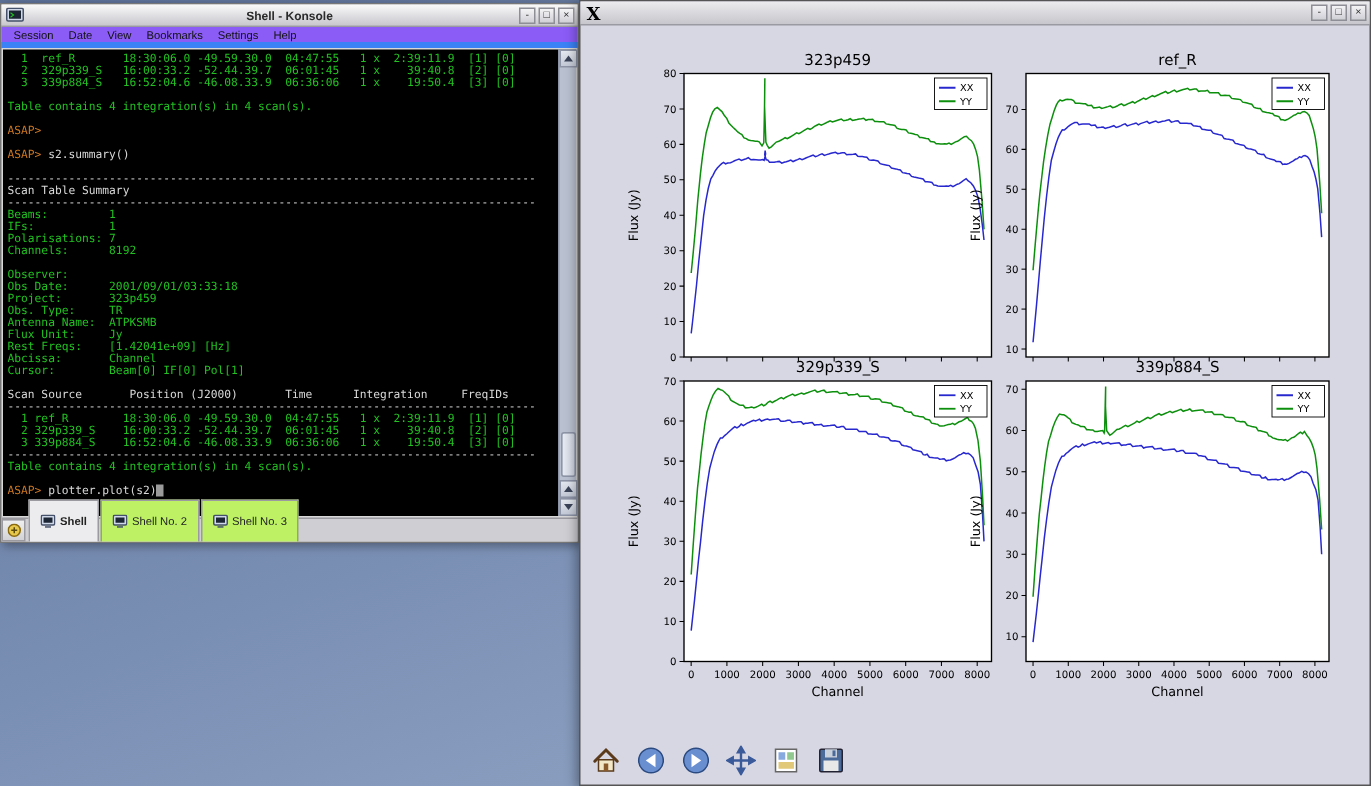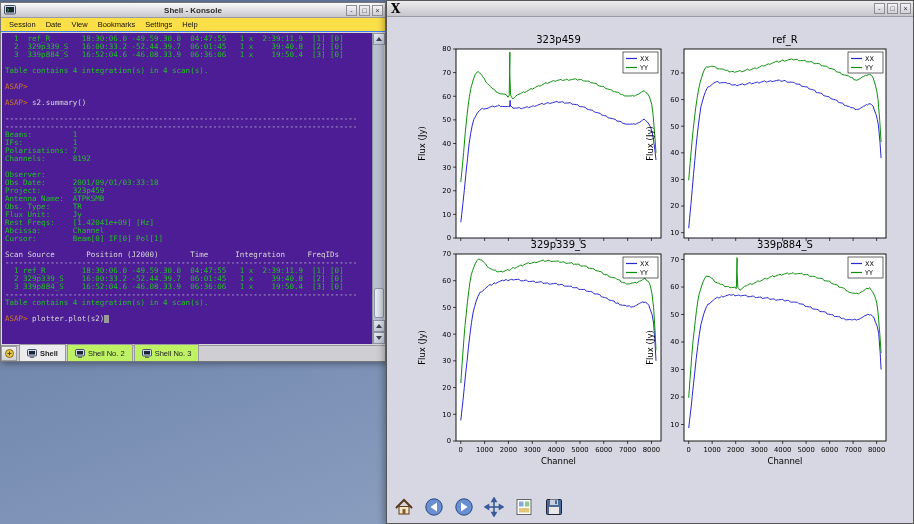--- a/index.html
+++ b/index.html
@@ -7,41 +7,41 @@
   body{position:relative;font-family:"Liberation Sans",sans-serif;background:#64789d}
   .desktop{position:absolute;inset:0;background:linear-gradient(160deg,#5c7096 0%,#7a8fb4 55%,#97abc9 100%)}
   .window{position:absolute}
   
   .term-window{left:0;top:2px;width:386px;height:360px;background:#d8d8d8;border:1px solid #777;box-shadow:2px 2px 6px rgba(0,0,0,.35)}
   .titlebar{height:15px;background:linear-gradient(#fafafa,#c7c7cd);display:flex;align-items:center;border-bottom:1px solid #9a9aa2;position:relative}
   .tb-icon{width:12px;height:11px;margin-left:3px;display:inline-flex}
   .tb-title{position:absolute;left:0;right:0;text-align:center;font-size:8px;font-weight:bold;color:#2b2b2b;pointer-events:none}
   .tb-buttons{margin-left:auto;display:flex;gap:2px;margin-right:2px;position:relative;z-index:2}
   .tb-btn{width:11px;height:11px;border:1px solid #8e8e96;background:linear-gradient(#f4f4f6,#cfcfd6);font-size:7px;line-height:9px;text-align:center;color:#333;cursor:default}
-  .menubar{height:14px;background:#fde047;border-bottom:1px solid #3b82f6;display:flex;align-items:center;padding-left:3px}
+  .menubar{height:14px;background:#8b5cf6;border-bottom:4px solid #3b82f6;display:flex;align-items:center;padding-left:3px}
   .menu-item{font-size:7.5px;color:#111;padding:0 5px}
-  .term-area{position:absolute;top:30px;left:1px;right:1px;bottom:17px;background:#4c1d95}
+  .term-area{position:absolute;top:30px;left:1px;right:1px;bottom:17px;background:#000000}
   .term-output{position:absolute;left:3px;top:2px;right:13px;bottom:0;overflow:hidden}
   .tl{font-family:"DejaVu Sans Mono",monospace;font-size:7.5px;line-height:8px;white-space:pre;color:#21c121}
   .tg{color:#21c121}.tw{color:#d8d8d8}
   .tp{color:#cc7722}
   .tcur{display:inline-block;width:4.5px;height:7.5px;background:#9a9a9a;vertical-align:middle}
   
   .scrollbar{position:absolute;right:0;top:0;bottom:0;width:12px;background:#b9c0cf;border-left:1px solid #8d94a6}
   .sb-btn{position:absolute;left:0;width:12px;height:12px;background:linear-gradient(#e4e8ef,#c3c9d6);border:1px solid #8d94a6;display:flex;align-items:center;justify-content:center}
   .sb-top{top:0}
   .sb-b1{bottom:12px}.sb-b2{bottom:0}
   .arr{width:0;height:0;border-left:3px solid transparent;border-right:3px solid transparent}
   .arr-up{border-bottom:4px solid #3a4358}
   .arr-down{border-top:4px solid #3a4358}
   .sb-thumb{position:absolute;left:1px;width:10px;bottom:26px;height:30px;background:linear-gradient(90deg,#e8ecf3,#ccd2de);border:1px solid #8d94a6;border-radius:2px}
   
   .tabbar{position:absolute;left:0;right:0;bottom:0;height:16px;background:#cfcfd3;border-top:1px solid #9a9aa0;display:flex;align-items:flex-end}
   .tab-new{width:16px;height:15px;border:1px solid #9a9aa0;background:linear-gradient(#efefef,#d2d2d6);display:flex;align-items:center;justify-content:center;margin-right:2px}
-  .tab-list{display:flex;height:17px}
+  .tab-list{display:flex;height:28px}
   .tab{display:flex;align-items:center;gap:3px;padding:0 7px;font-size:7.5px;color:#222;background:#bef264;border:1px solid #9a9aa0;border-bottom:none;margin-right:1px}
   .tab.active{background:#ececee;font-weight:bold}
   
   .plot-window{left:386px;top:0;width:528px;height:524px;background:#d7d7e3;border:1px solid #555;box-shadow:-2px 2px 7px rgba(0,0,0,.35)}
   .plot-titlebar{height:16px;background:linear-gradient(#ececee,#c6c6cc)}
   .x-logo{font-family:"DejaVu Serif",serif;font-weight:bold;font-size:12px;color:#000;margin-left:4px;line-height:14px}
   #figure{position:absolute;left:0;top:16px}
   .mpl-toolbar{position:absolute;left:5px;bottom:2px;height:28px;display:flex;align-items:center;gap:6px}
   .tool-btn{width:24px;height:24px;display:flex;align-items:center;justify-content:center;border:1px solid transparent}
   svg text{font-family:"DejaVu Sans",sans-serif}
@@ -81,31 +81,32 @@
         <div class="tl tg">  2  329p339_S   16:00:33.2 -52.44.39.7  06:01:45   1 x    39:40.8  [2] [0]</div>
         <div class="tl tg">  3  339p884_S   16:52:04.6 -46.08.33.9  06:36:06   1 x    19:50.4  [3] [0]</div>
         <div class="tl tg">&nbsp;</div>
         <div class="tl tg">Table contains 4 integration(s) in 4 scan(s).</div>
         <div class="tl tg">&nbsp;</div>
         <div class="tl"><span class="tp">ASAP&gt;</span><span class="tw"></span></div>
         <div class="tl tg">&nbsp;</div>
         <div class="tl"><span class="tp">ASAP&gt;</span><span class="tw"> s2.summary()</span></div>
         <div class="tl tg">&nbsp;</div>
         <div class="tl tw">------------------------------------------------------------------------------</div>
+        <div class="tl tw">Scan Table Summary</div>
         <div class="tl tw">------------------------------------------------------------------------------</div>
         <div class="tl tg">Beams:         1</div>
         <div class="tl tg">IFs:           1</div>
         <div class="tl tg">Polarisations: 7</div>
         <div class="tl tg">Channels:      8192</div>
         <div class="tl tg">&nbsp;</div>
         <div class="tl tg">Observer:</div>
         <div class="tl tg">Obs Date:      2001/09/01/03:33:18</div>
         <div class="tl tg">Project:       323p459</div>
+        <div class="tl tg">Obs. Type:     TR</div>
         <div class="tl tg">Antenna Name:  ATPKSMB</div>
-        <div class="tl tg">Obs. Type:     TR</div>
         <div class="tl tg">Flux Unit:     Jy</div>
         <div class="tl tg">Rest Freqs:    [1.42041e+09] [Hz]</div>
         <div class="tl tg">Abcissa:       Channel</div>
         <div class="tl tg">Cursor:        Beam[0] IF[0] Pol[1]</div>
         <div class="tl tg">&nbsp;</div>
         <div class="tl tw">Scan Source       Position (J2000)       Time      Integration     FreqIDs</div>
         <div class="tl tw">------------------------------------------------------------------------------</div>
         <div class="tl tg">  1 ref_R        18:30:06.0 -49.59.30.0  04:47:55   1 x  2:39:11.9  [1] [0]</div>
         <div class="tl tg">  2 329p339_S    16:00:33.2 -52.44.39.7  06:01:45   1 x    39:40.8  [2] [0]</div>
         <div class="tl tg">  3 339p884_S    16:52:04.6 -46.08.33.9  06:36:06   1 x    19:50.4  [3] [0]</div>

